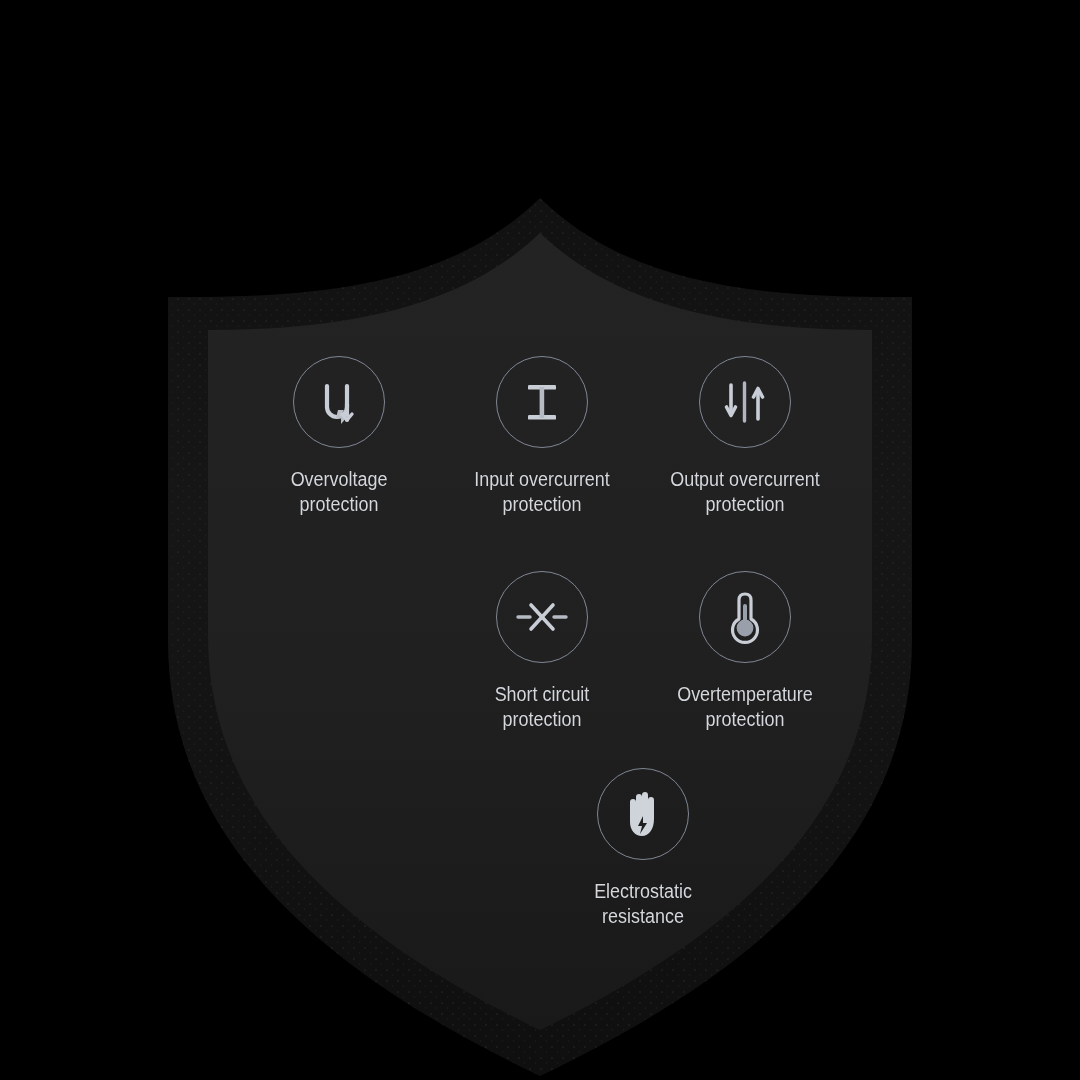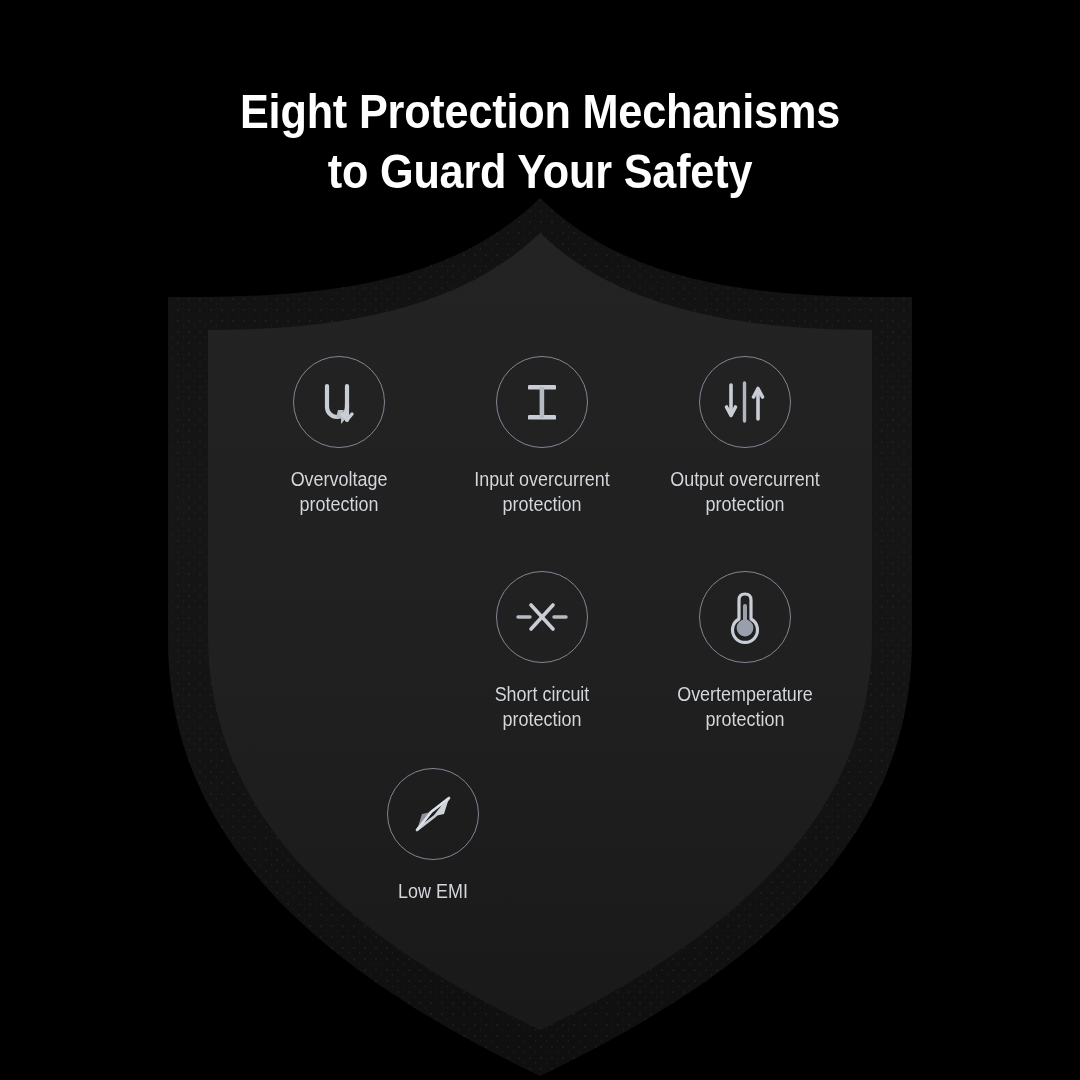--- a/index.html
+++ b/index.html
@@ -151,24 +151,20 @@
                  C 620 310, 742 330, 872 330
                  L 872 635
                  C 872 790, 772 918, 540 1030
                  C 308 918, 208 790, 208 635
                  L 208 330
                  C 338 330, 460 310, 540 233 Z" fill="url(#innerGrad)"></path>
       </g>
     </svg>
   </div>
 
-  <div id="title-block">
-    <span class="title-line">Eight Protection Mechanisms</span>
-    <span class="title-line">to Guard Your Safety</span>
-  </div>
 
   <div id="grid">
 
     <div class="cell r1 c1">
       <div class="icon-circle">
         <svg width="56" height="56" viewBox="0 0 56 56">
           <path d="M16 12 L16 33 A10 10 0 0 0 36 33 L36 12" fill="none" stroke="#c9ced6" stroke-width="4.2" stroke-linecap="round"></path>
           <path d="M36 30 L36 46" stroke="#c9ced6" stroke-width="4.2" stroke-linecap="round"></path>
           <path d="M27 36 L33 36 L29 42 L37 42 L30 50 L30 44 L25 44 Z" fill="#b9bec7"></path>
           <path d="M36 46 L31 40 M36 46 L41 40" stroke="#c9ced6" stroke-width="3.4" stroke-linecap="round" fill="none"></path>
@@ -234,30 +230,30 @@
           <circle cx="24" cy="40" r="8.4" fill="#9aa0ab"></circle>
           <rect x="22" y="16" width="4" height="20" rx="2" fill="#9aa0ab"></rect>
         </svg>
       </div>
       <div class="cell-label">
         <div>Overtemperature</div>
         <div>protection</div>
       </div>
     </div>
 
-    <div class="cell r3 cb1">
-      <div class="icon-circle">
-        <svg width="58" height="58" viewBox="0 0 58 58">
-          <path d="M45 13 L31 31 L13 45 L27 27 Z" fill="none" stroke="#c9ced6" stroke-width="2.8" stroke-linejoin="round"></path>
-          <path d="M45 13 L40 29 L31 31 Z" fill="#cfd4da"></path>
-          <path d="M13 45 L18 29 L27 27 Z" fill="#9aa0ab" opacity="0.9"></path>
-          <path d="M45 13 L27 27 L13 45" fill="none" stroke="#dfe3e8" stroke-width="2.2" stroke-linejoin="round"></path>
-        </svg>
-      </div>
-      <div class="cell-label">
-        <div>Low EMI</div>
-        <div></div>
-      </div>
-    </div>
-
+
+    <div class="cell r3 cb2">
+      <div class="icon-circle">
+        <svg width="52" height="56" viewBox="0 0 52 56">
+          <path d="M13 30 L13 16 a3 3 0 0 1 6 0 L19 27 L19 11 a3 3 0 0 1 6 0 L25 27
+                   L25 9 a3 3 0 0 1 6 0 L31 27 L31 14 a3 3 0 0 1 6 0 L37 33
+                   c0 10 -5 17 -12 17 -7 0 -12 -6 -12 -14 Z" fill="#cfd4da"></path>
+          <path d="M26 30 L21 40 L25 40 L23 48 L30 37 L26 37 Z" fill="#1e1e1f"></path>
+        </svg>
+      </div>
+      <div class="cell-label">
+        <div>Electrostatic</div>
+        <div>resistance</div>
+      </div>
+    </div>
 
   </div>
 </div>
 
 </body></html>

